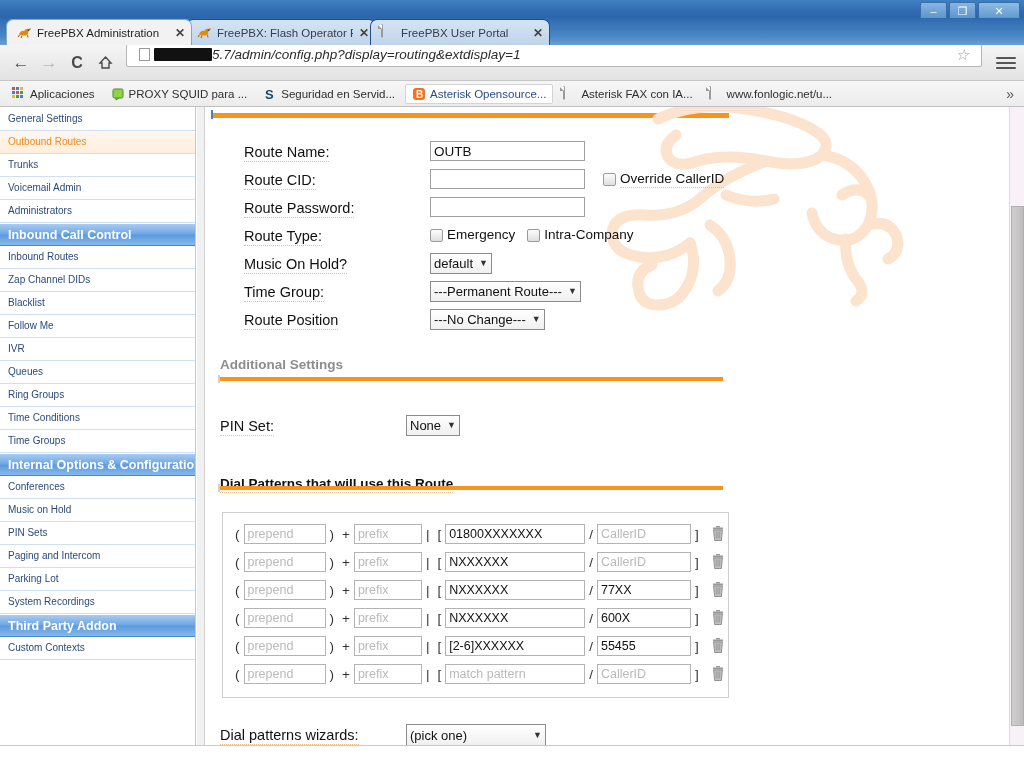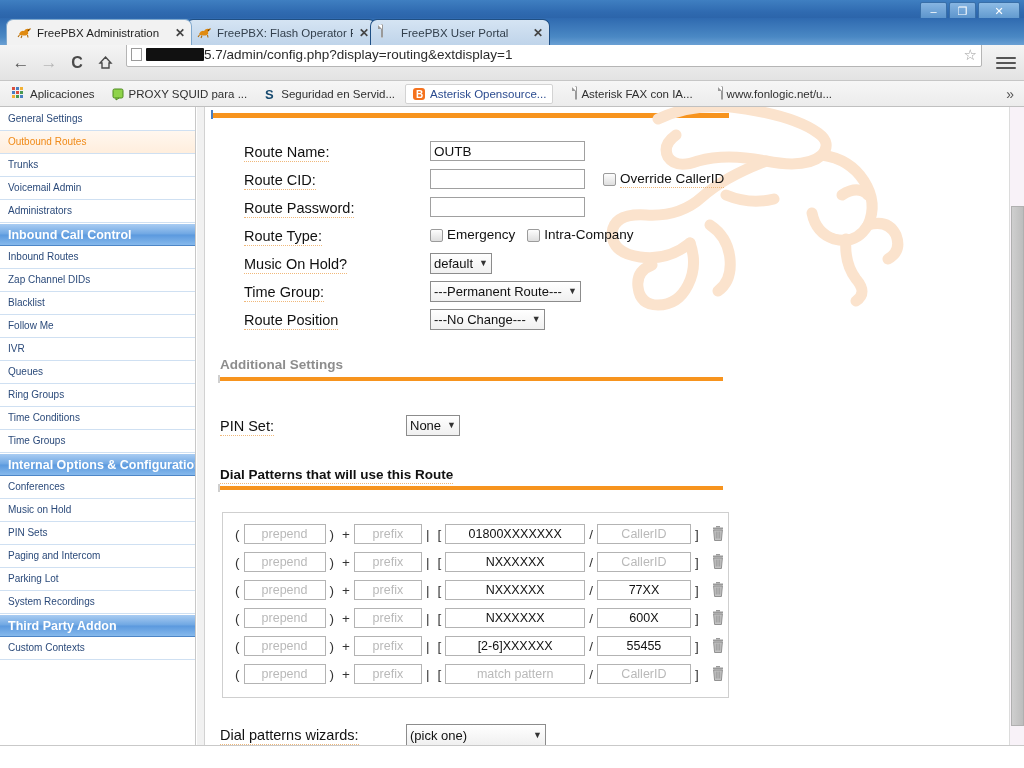--- a/index.html
+++ b/index.html
@@ -116,24 +116,25 @@
   .nav-btn.reload { font-size: 16px; font-weight: bold; color: #4a4a4a; }
 
   .omnibox {
     flex: 1 1 auto;
     height: 24px;
     background: #ffffff;
     border: 1px solid #b5b5b5;
     border-radius: 2px;
     margin: 0 6px 16px 6px;
     display: flex; align-items: center;
-    padding: 0 4px;
+    padding: 0 12px;
     font-size: 13.5px;
     color: #333;
     overflow: hidden;
+    font-style: italic;
   }
   .omnibox .page-icon {
     width: 11px; height: 13px;
     background: #fff;
     border: 1px solid #9a9a9a;
     margin-right: 4px; flex: 0 0 auto;
   }
   .redacted {
     display: inline-block;
     background: #111111;
@@ -160,21 +161,20 @@
     padding: 0 6px;
     font-size: 11.5px; color: #2f2f2f;
     z-index: 2;
   }
   .bm {
     display: flex; align-items: center;
     padding: 2px 6px;
     margin-right: 4px;
     white-space: nowrap;
     border-radius: 2px;
-    text-align: right;
   }
   .bm.highlight {
     background: #ffffff;
     border: 1px solid #d3d3d3;
     color: #2b4b8f;
   }
   .bm .bmicon { width: 14px; height: 14px; margin-right: 4px; flex:0 0 14px; }
   .bm-overflow { margin-left: auto; color: #555; font-size: 14px; padding-right: 4px; }
 
   .apps-grid {
@@ -348,21 +348,20 @@
     font-size: 13px; color: #333;
   }
   .dp-in {
     border: 1px solid #b3b3b3;
     background: #ffffff;
     height: 20px;
     font-size: 12.5px;
     font-family: "Liberation Sans", sans-serif;
     padding: 1px 3px;
     color: #111;
-    text-align: center;
   }
   .dp-in::placeholder { color: #b9b9b9; }
   .dp-in.prepend { width: 82px; }
   .dp-in.prefix  { width: 68px; }
   .dp-in.match   { width: 140px; }
   .dp-in.cid     { width: 94px; }
   .dp-sep { margin: 0 4px; color: #333; font-size: 13.5px; }
   .trash {
     width: 14px; height: 16px;
     margin-left: 8px;
@@ -636,21 +635,21 @@
       <div class="sec-rule" style="top:270px;"></div>
 
       <div style="position:absolute;left:14px;top:307px;display:flex;align-items:center;">
         <div class="label-cell"><span class="form-label">PIN Set:</span></div>
         <span class="sel">
           <span>None</span>
           <span class="caret">▼</span>
         </span>
       </div>
 
-      <div style="position:absolute;left:14px;top:358px;">
+      <div style="position:absolute;left:14px;top:367px;">
         <span class="section-head dark" style="position:static;">Dial Patterns that will use this Route</span>
       </div>
       <div class="sec-rule" style="top:379px;"></div>
 
       <div class="dp-box">
 
         <div class="dp-row">
           <span class="dp-sep">(</span>
           <input class="dp-in prepend" placeholder="prepend" value="" style="">
           <span class="dp-sep">)</span>

